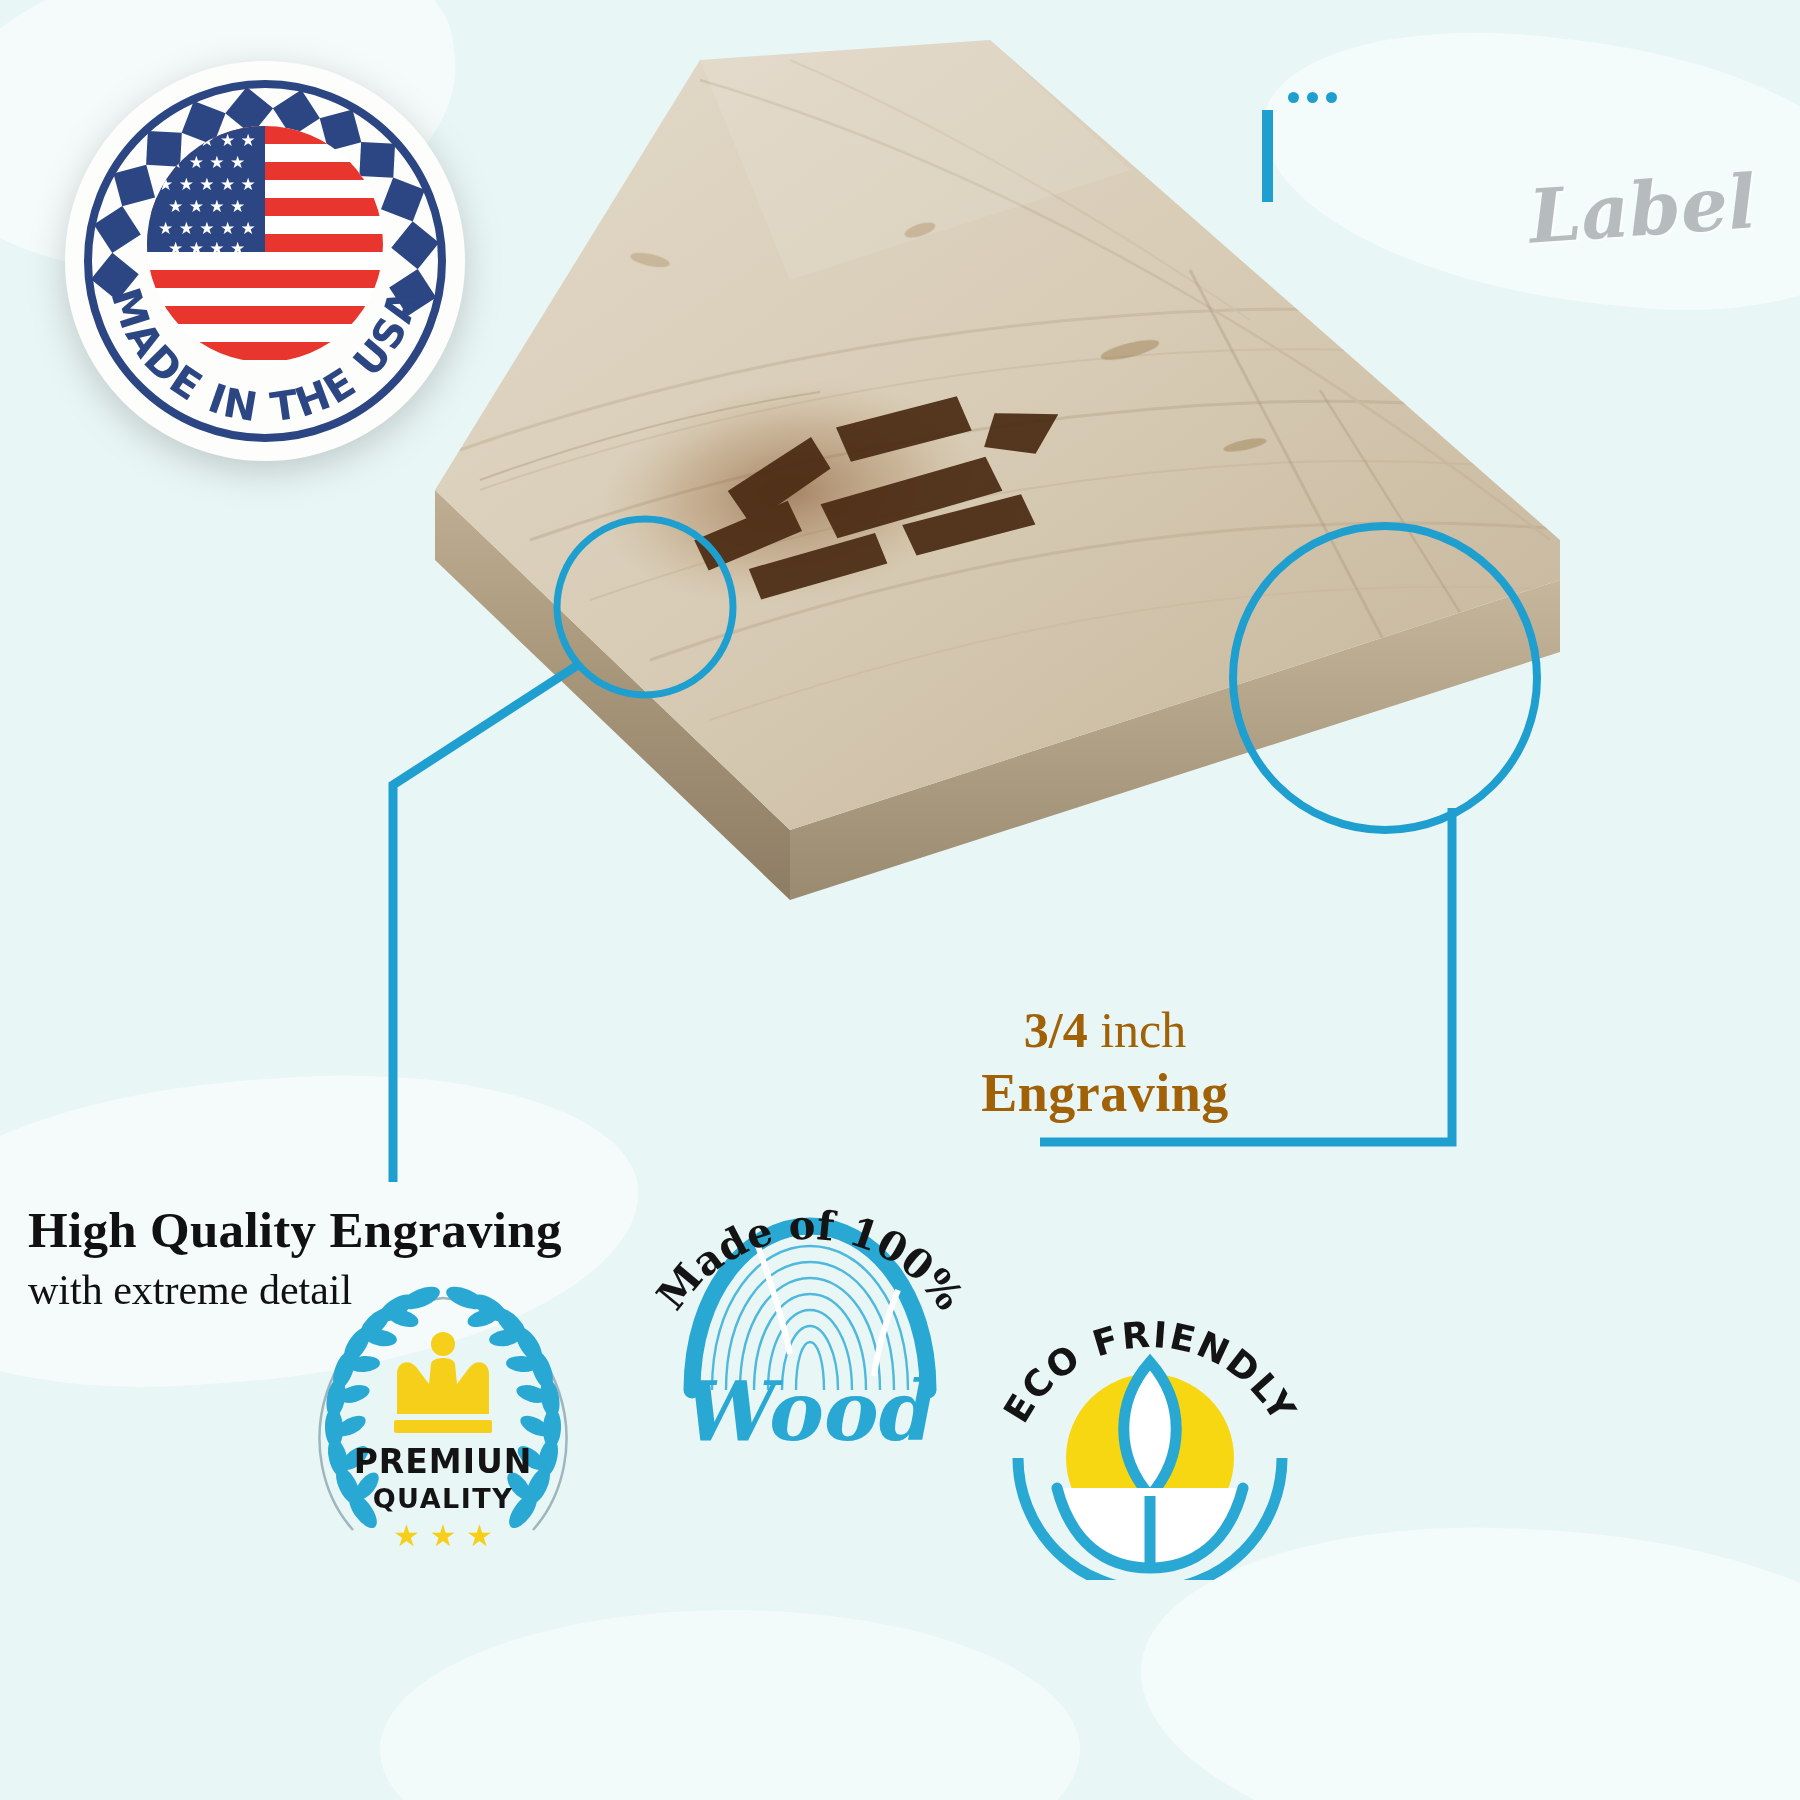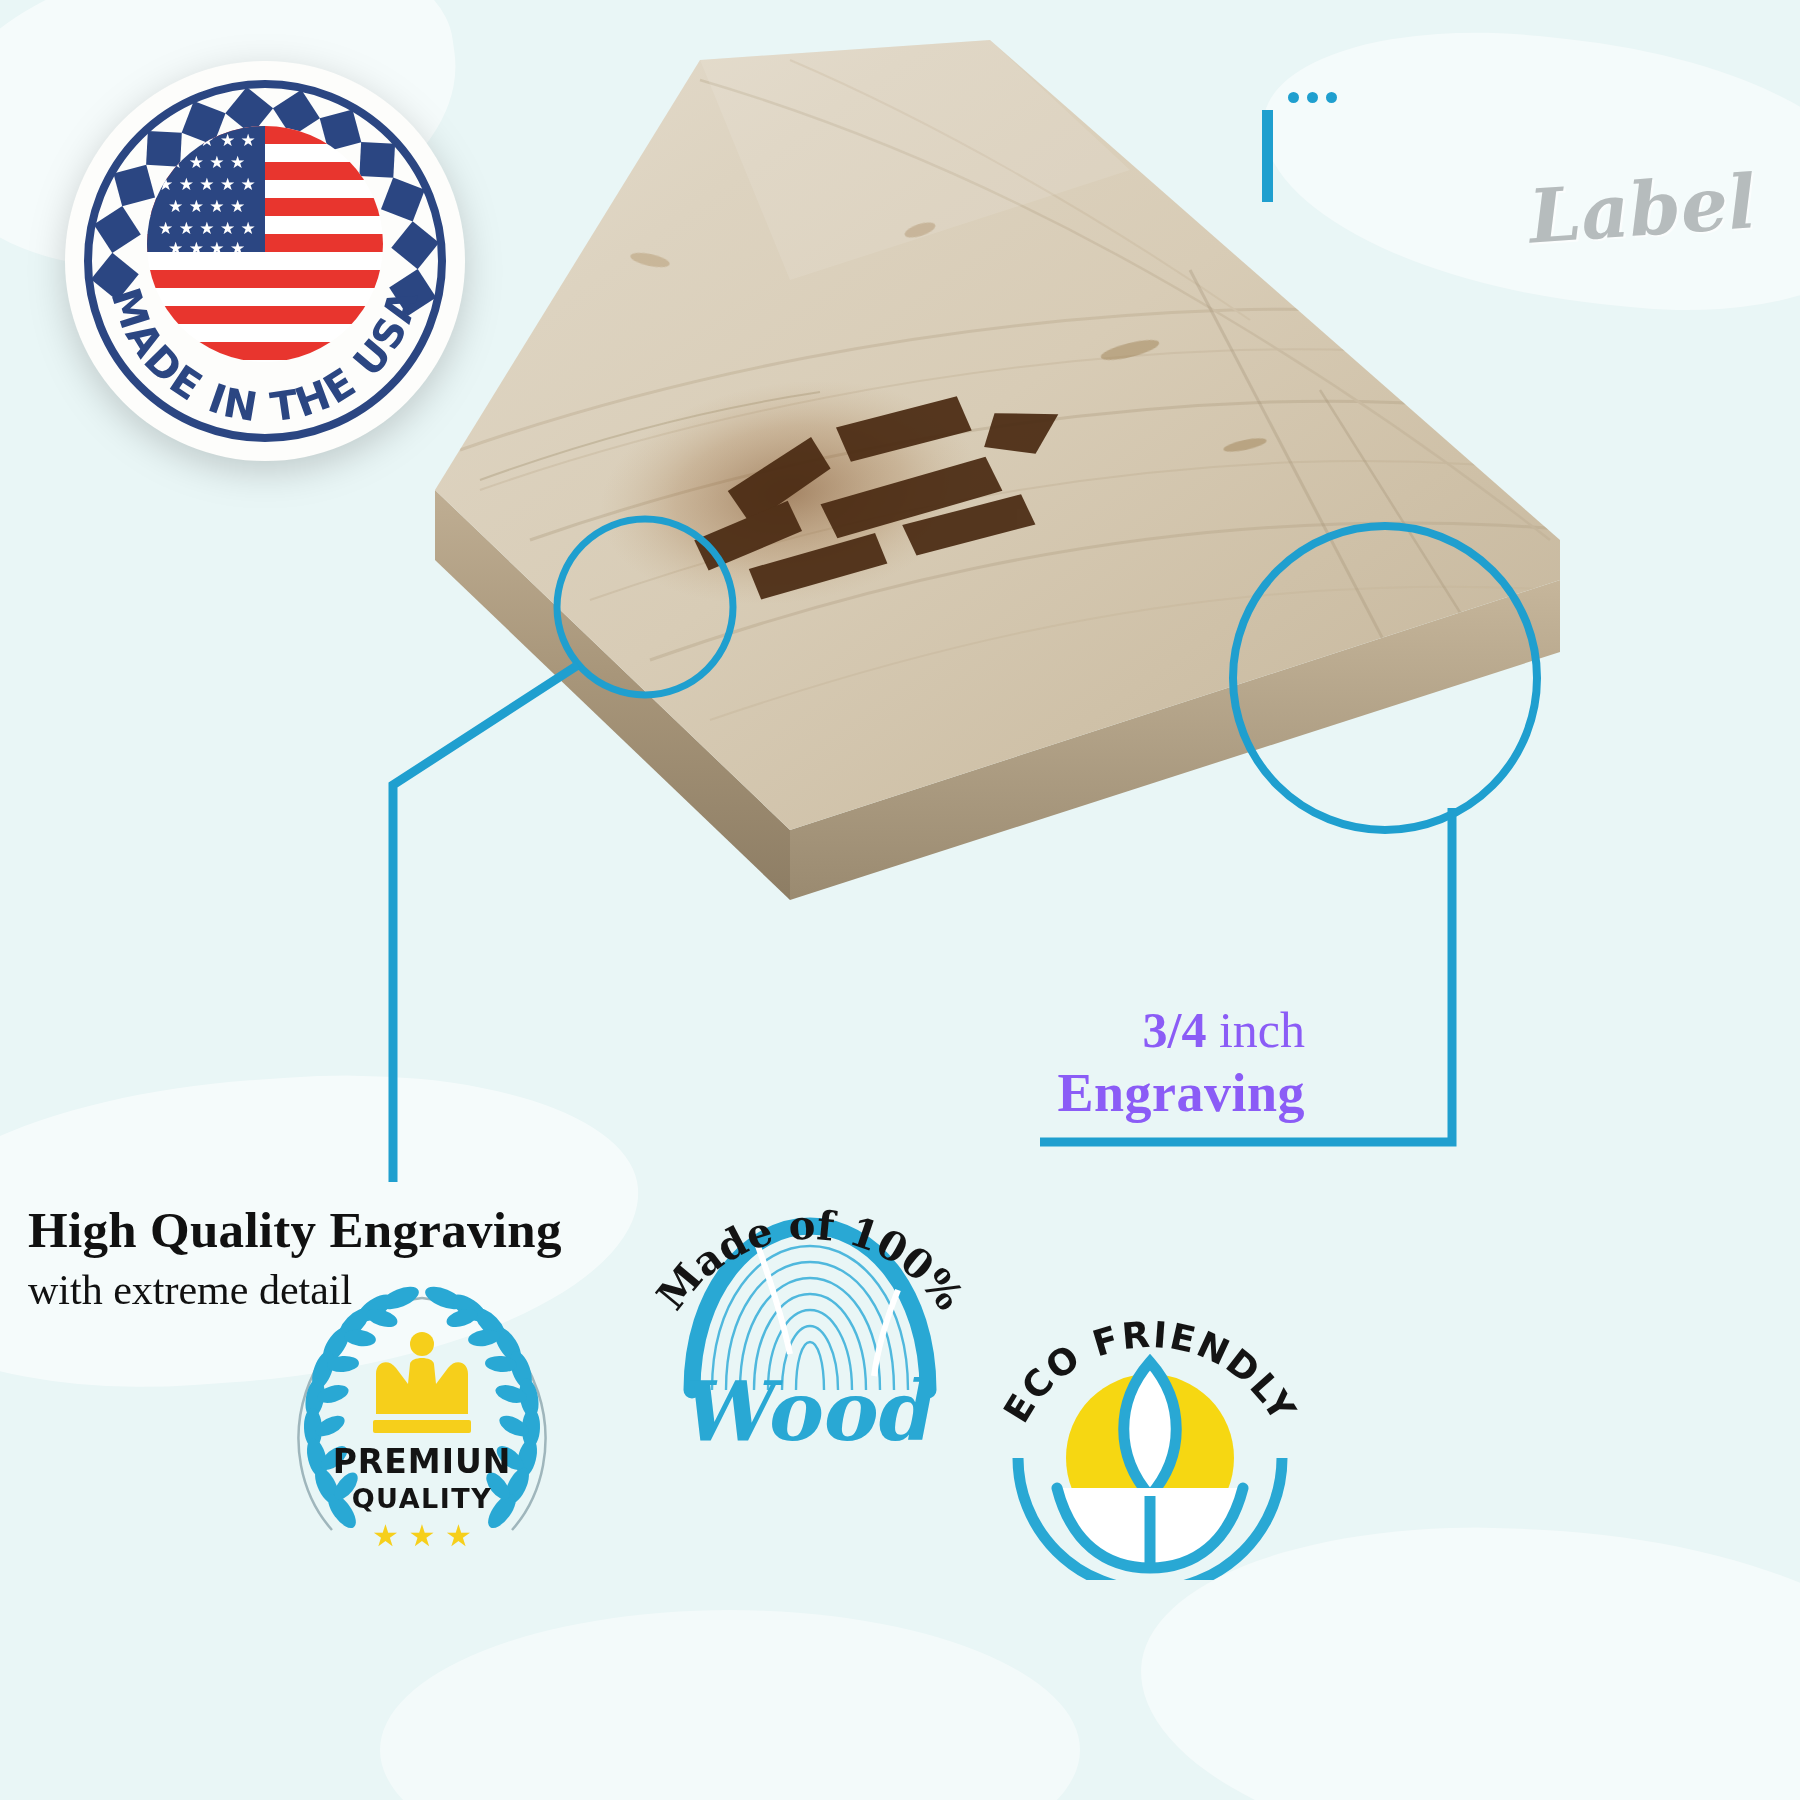--- a/index.html
+++ b/index.html
@@ -48,37 +48,37 @@
   .brand-dots i{display:block;width:11px;height:11px;border-radius:50%;background:#1f9fcf;}
 
   
   .board-wrap{position:absolute;left:230px;top:20px;width:1330px;height:900px;}
 
   
   .callout-svg{position:absolute;left:0;top:0;width:1800px;height:1800px;pointer-events:none;}
 
   .txt-thickness{
     position:absolute;left:905px;top:1000px;width:400px;
-    text-align:right;color:#8b5cf6;line-height:1.22;
+    text-align:center;color:#a16207;line-height:1.22;
   }
   .txt-thickness .l1{font-size:50px;}
   .txt-thickness .l1 b{font-weight:700;}
   .txt-thickness .l1 span{font-weight:400;}
   .txt-thickness .l2{font-size:54px;font-weight:700;letter-spacing:.5px;}
 
   .txt-engraving{
     position:absolute;left:28px;top:1200px;width:660px;
     color:#111;line-height:1.2;
   }
   .txt-engraving .l1{font-size:51px;font-weight:700;letter-spacing:.3px;}
   .txt-engraving .l2{font-size:42px;font-weight:400;margin-top:4px;}
 
   
   .badge{position:absolute;}
-  .badge-premium{left:272px;top:1268px;width:300px;height:300px;}
+  .badge-premium{left:293px;top:1268px;width:300px;height:300px;}
   .badge-wood{left:630px;top:1140px;width:360px;height:330px;}
   .badge-eco{left:985px;top:1250px;width:330px;height:330px;}
 </style>
 </head>
 <body>
 
 <div class="stage">
 
   <div class="bg-base"></div>
   <div class="bg-brush b1"></div>

